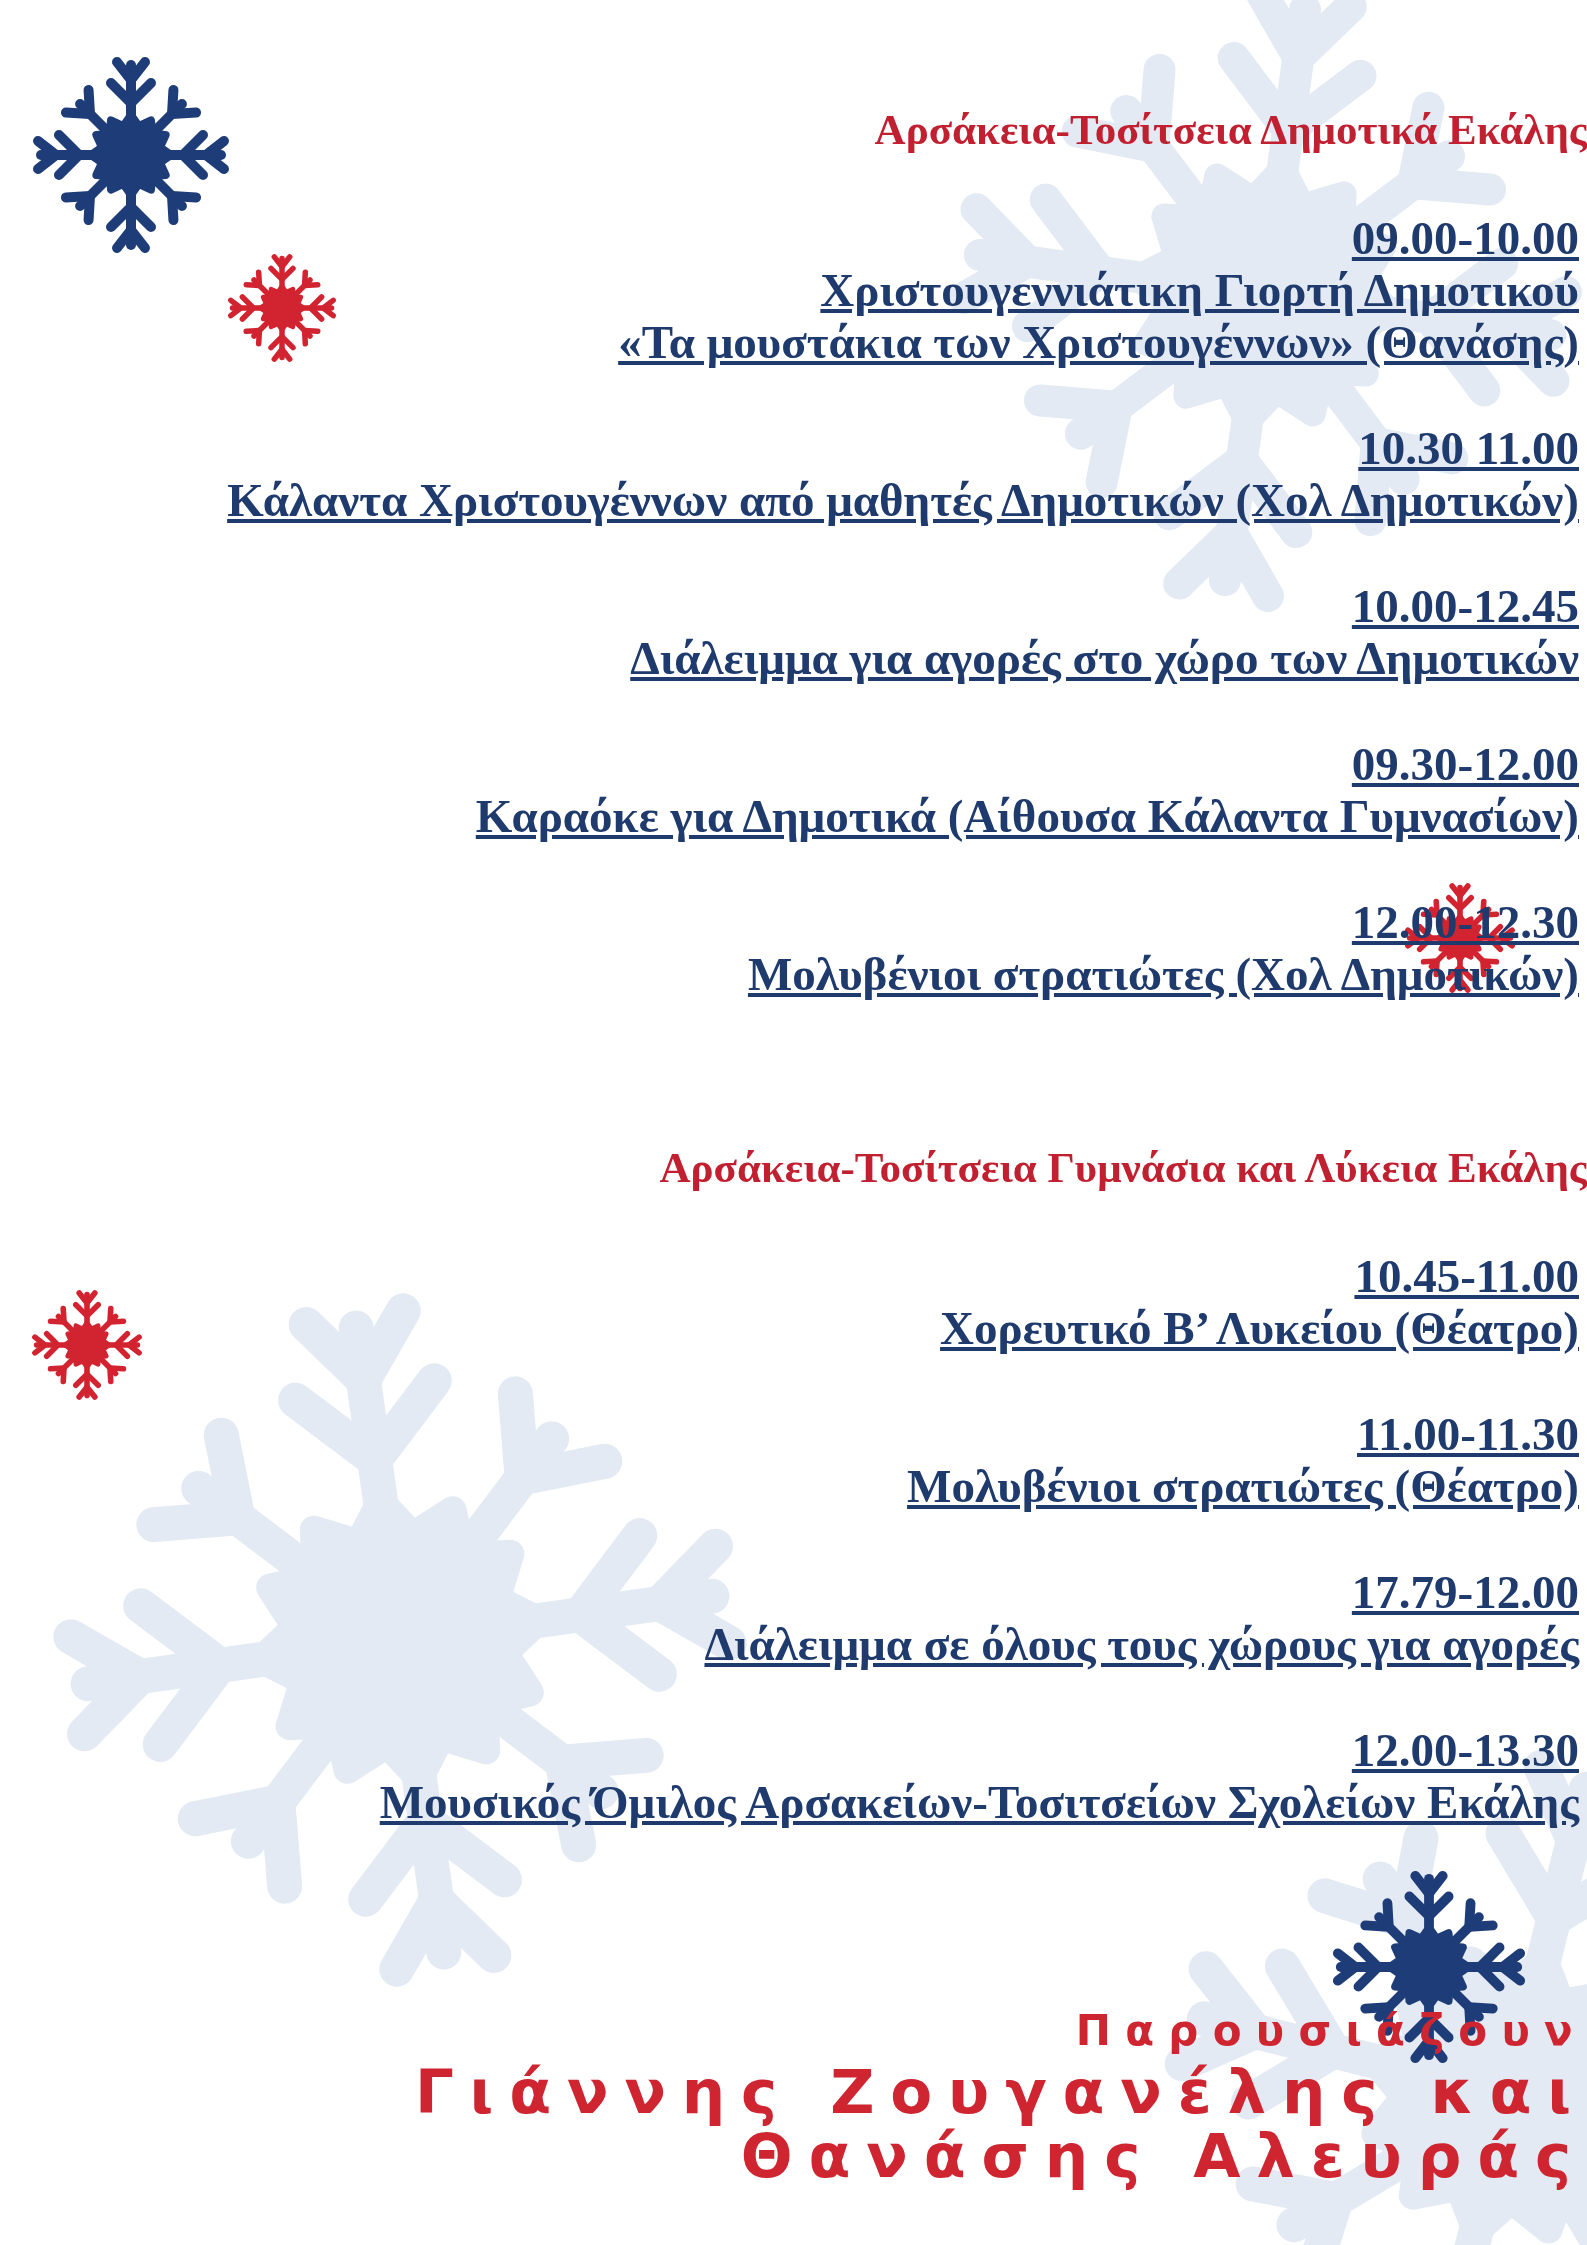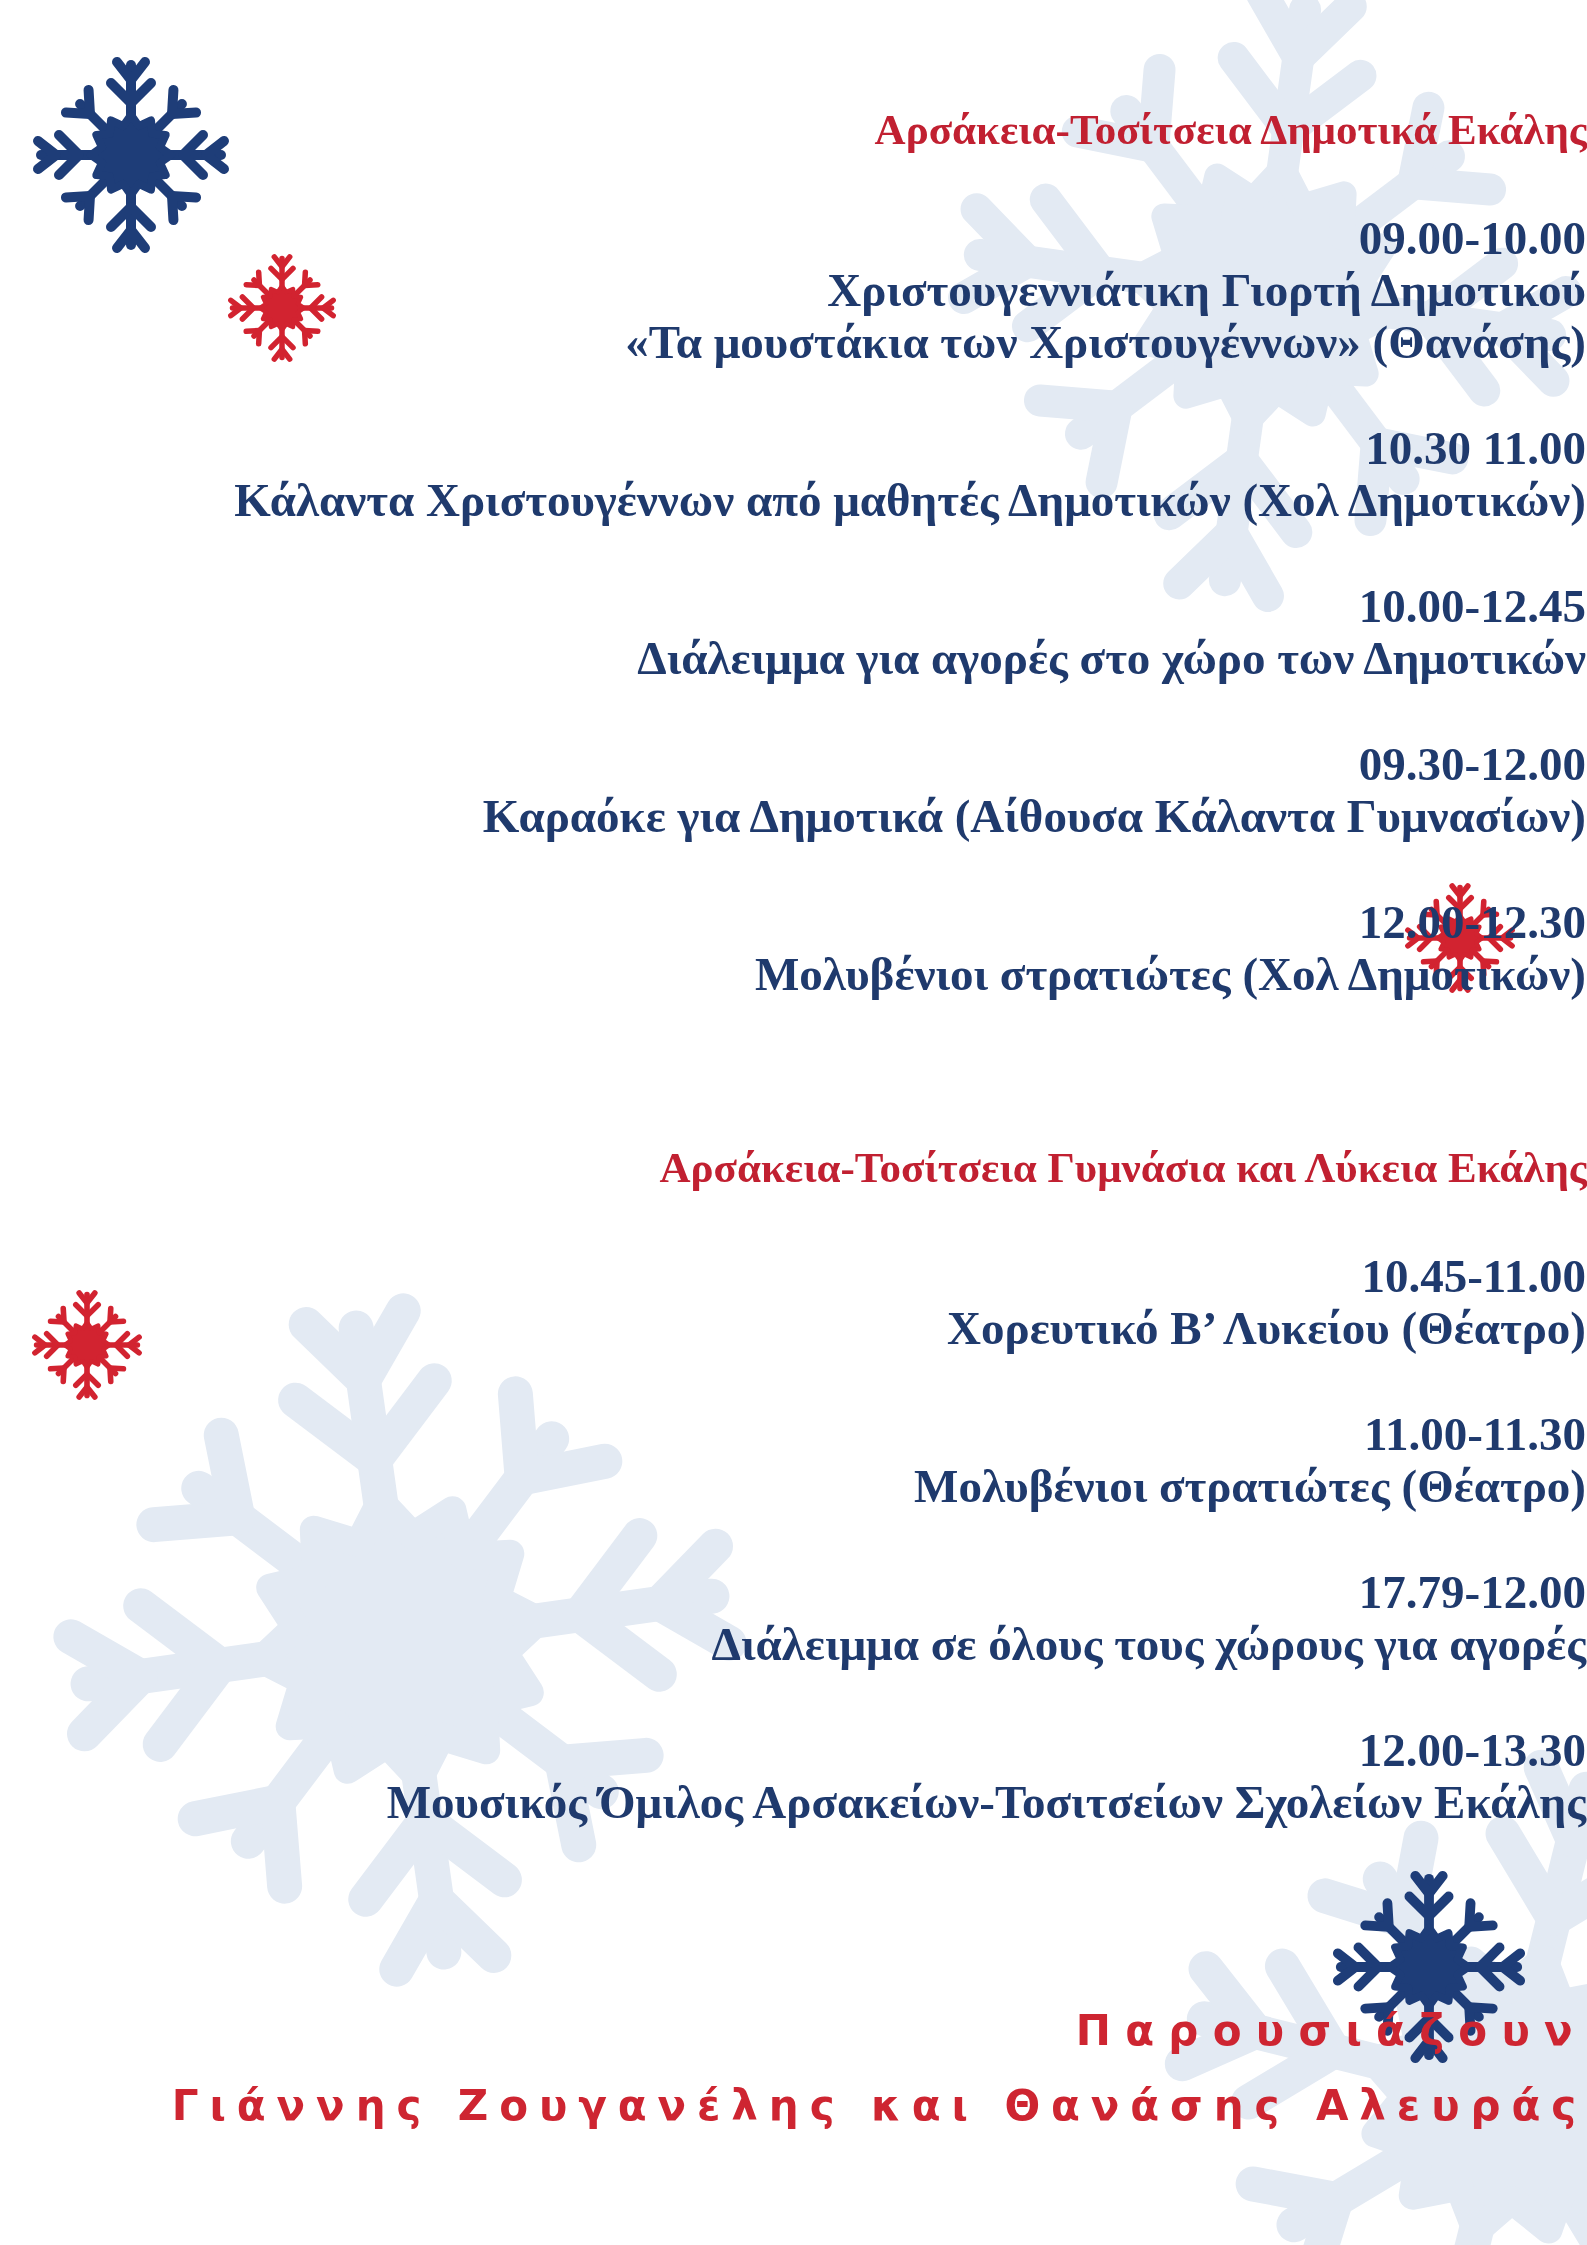--- a/index.html
+++ b/index.html
@@ -27,31 +27,31 @@
   
   .content{position:absolute;inset:0;z-index:2;text-align:right;}
   .section{position:absolute;left:0;right:0;}
   .section-1{top:100px;}
   .section-2{top:1138px;}
   .heading{
     font-size:43px;font-weight:700;line-height:60px;
     margin:0 0 52px 0;
     color:var(--red-heading,#c12031);
   }
-  .event{margin:0 1px 54px 0;color:var(--navy-text,#1f3a6d);font-weight:700;}
+  .event{margin:0 8px 54px 0;color:var(--navy-text,#1f3a6d);font-weight:700;text-decoration:underline;}
   .time,.desc{font-size:47px;line-height:52px;}
   .presenters{
     position:absolute;left:0;right:0;top:2002px;
     color:var(--red-hand,#ce2531);
     font-family:"DejaVu Sans","Liberation Sans",sans-serif;
     font-weight:700;
     padding-left:32px;
   }
   .presenter-label{font-size:42px;line-height:58px;letter-spacing:.34em;padding-left:.34em;}
-  .presenter-names{font-size:42px;line-height:64px;letter-spacing:.26em;padding-left:.26em;margin-top:14px;}
+  .presenter-names{font-size:61px;line-height:64px;letter-spacing:.26em;padding-left:.26em;}
 </style>
 </head>
 <body>
 
 <svg width="0" height="0" style="position:absolute" aria-hidden="true">
   <defs>
     <g id="sf-shape" stroke="currentColor" fill="none" stroke-width="10" stroke-linecap="round" stroke-linejoin="round">
       <g transform="rotate(0)">
         <path d="M0,-30 L0,-90"></path>
           <path d="M-20,-72 L0,-52 L20,-72"></path>

